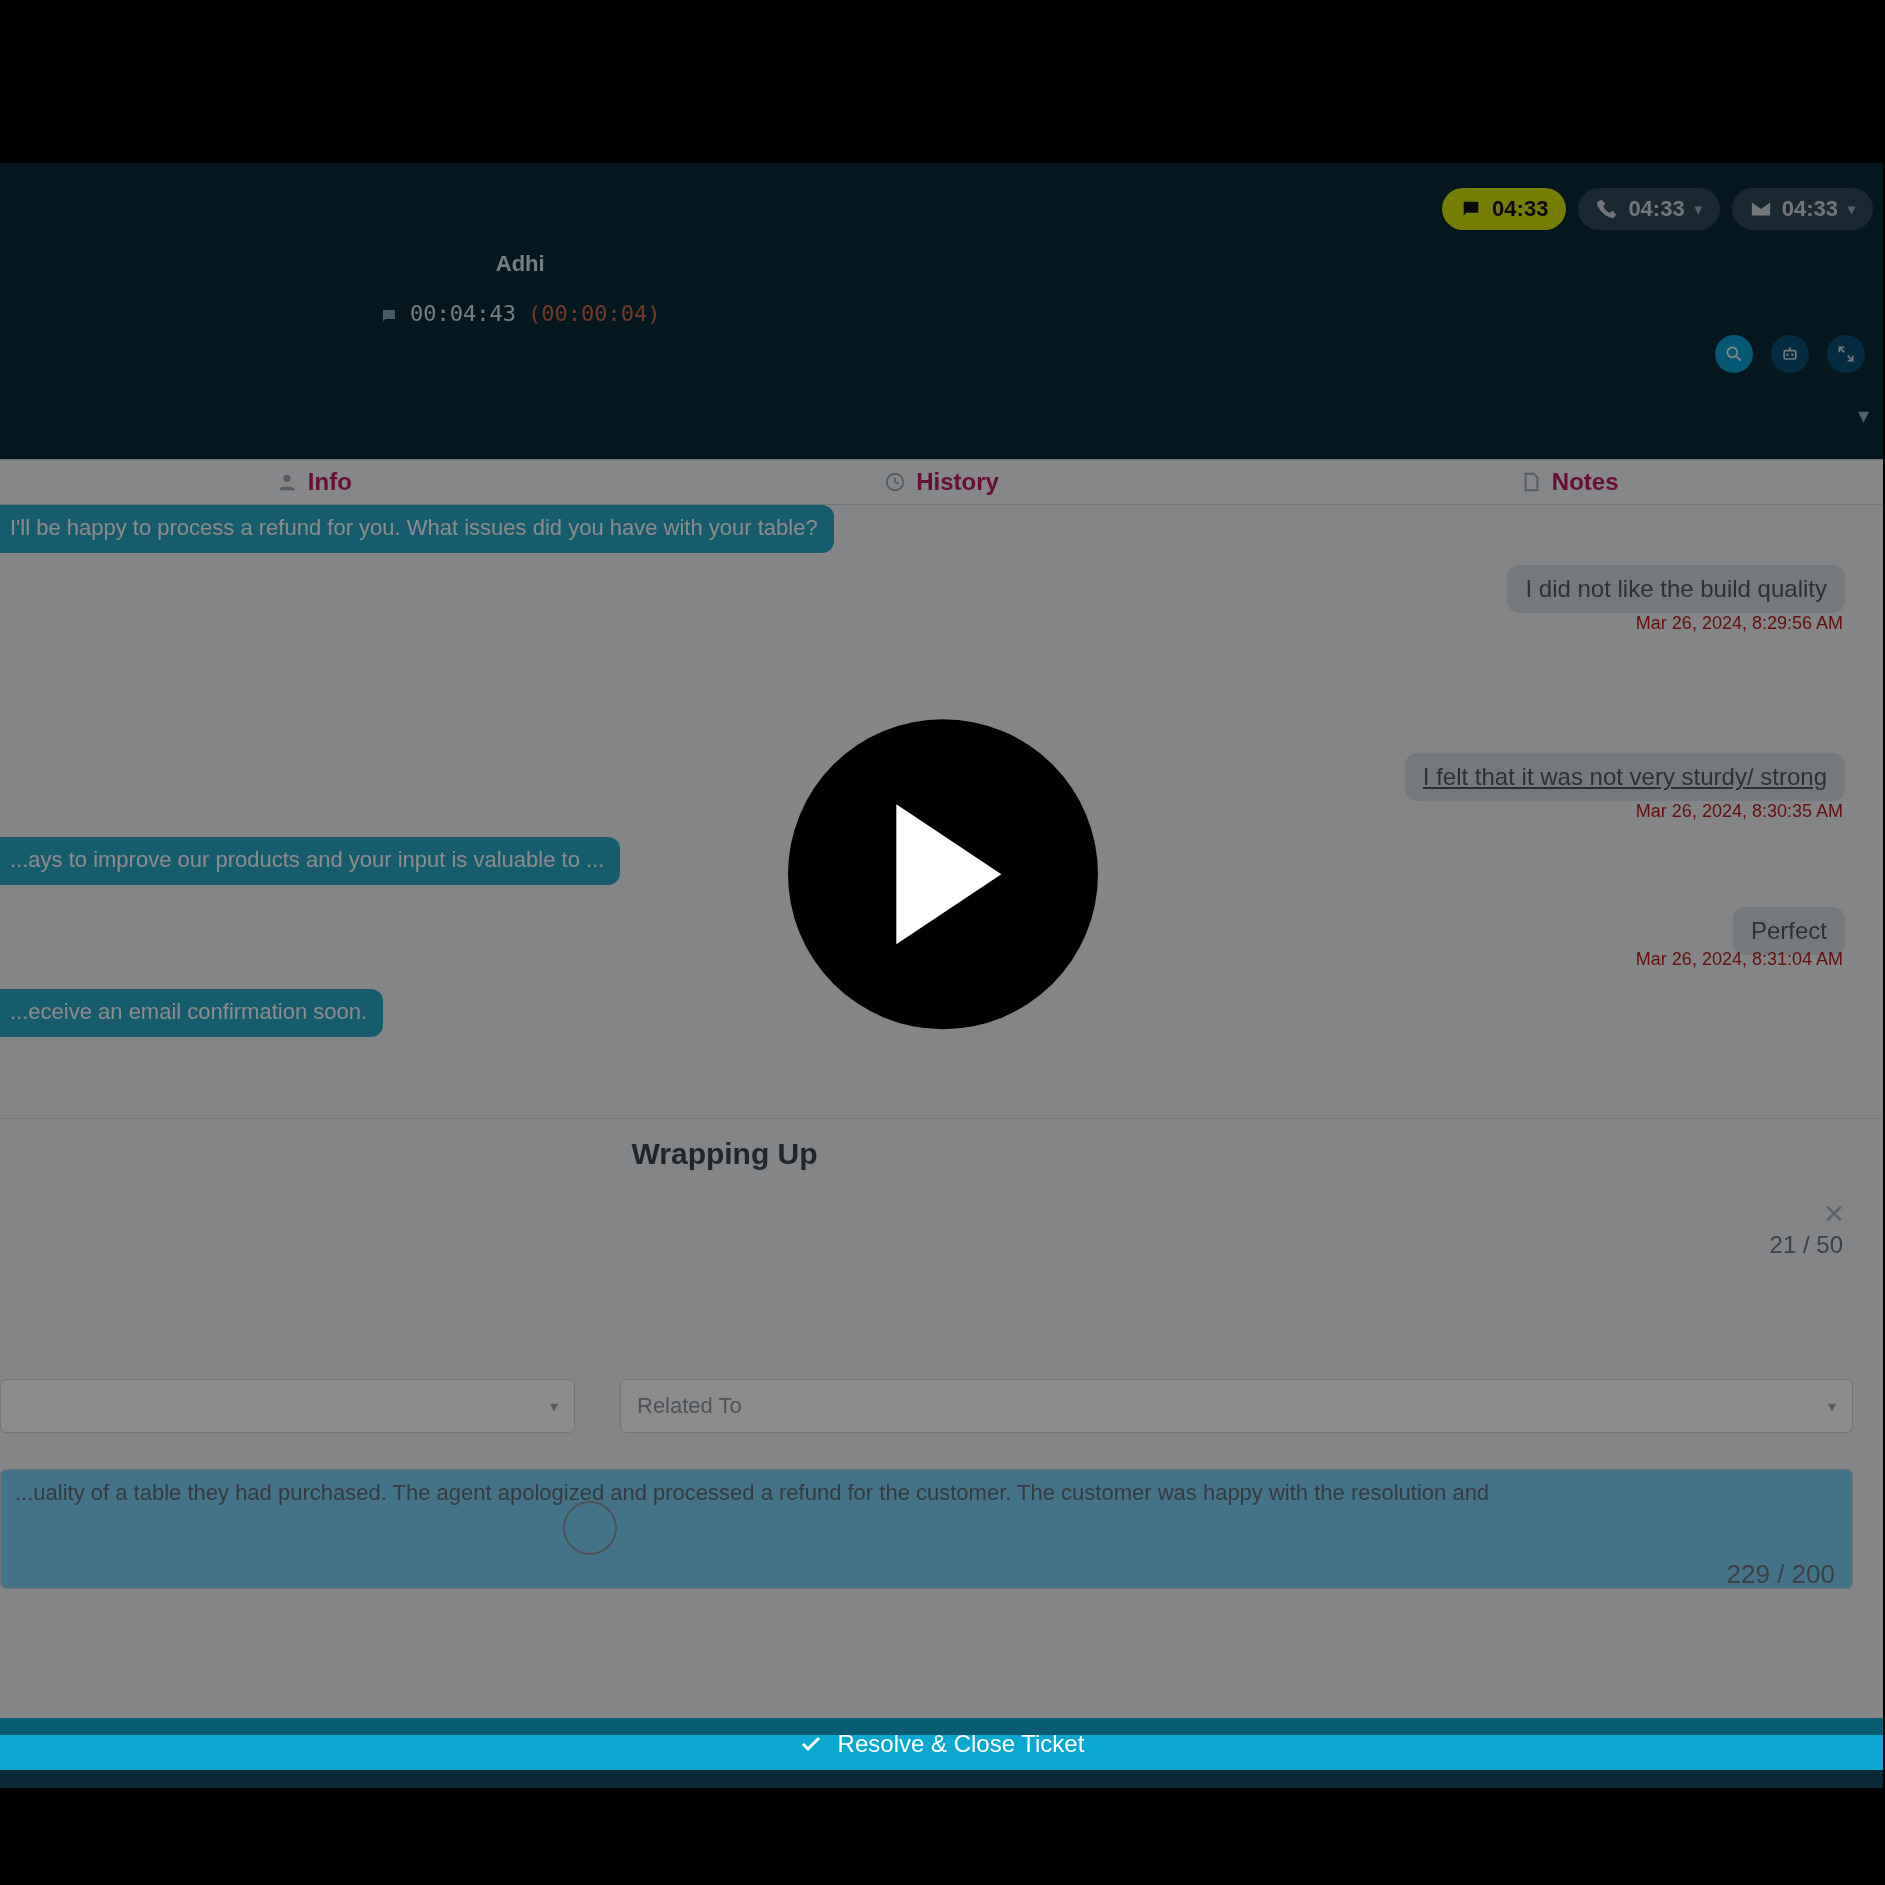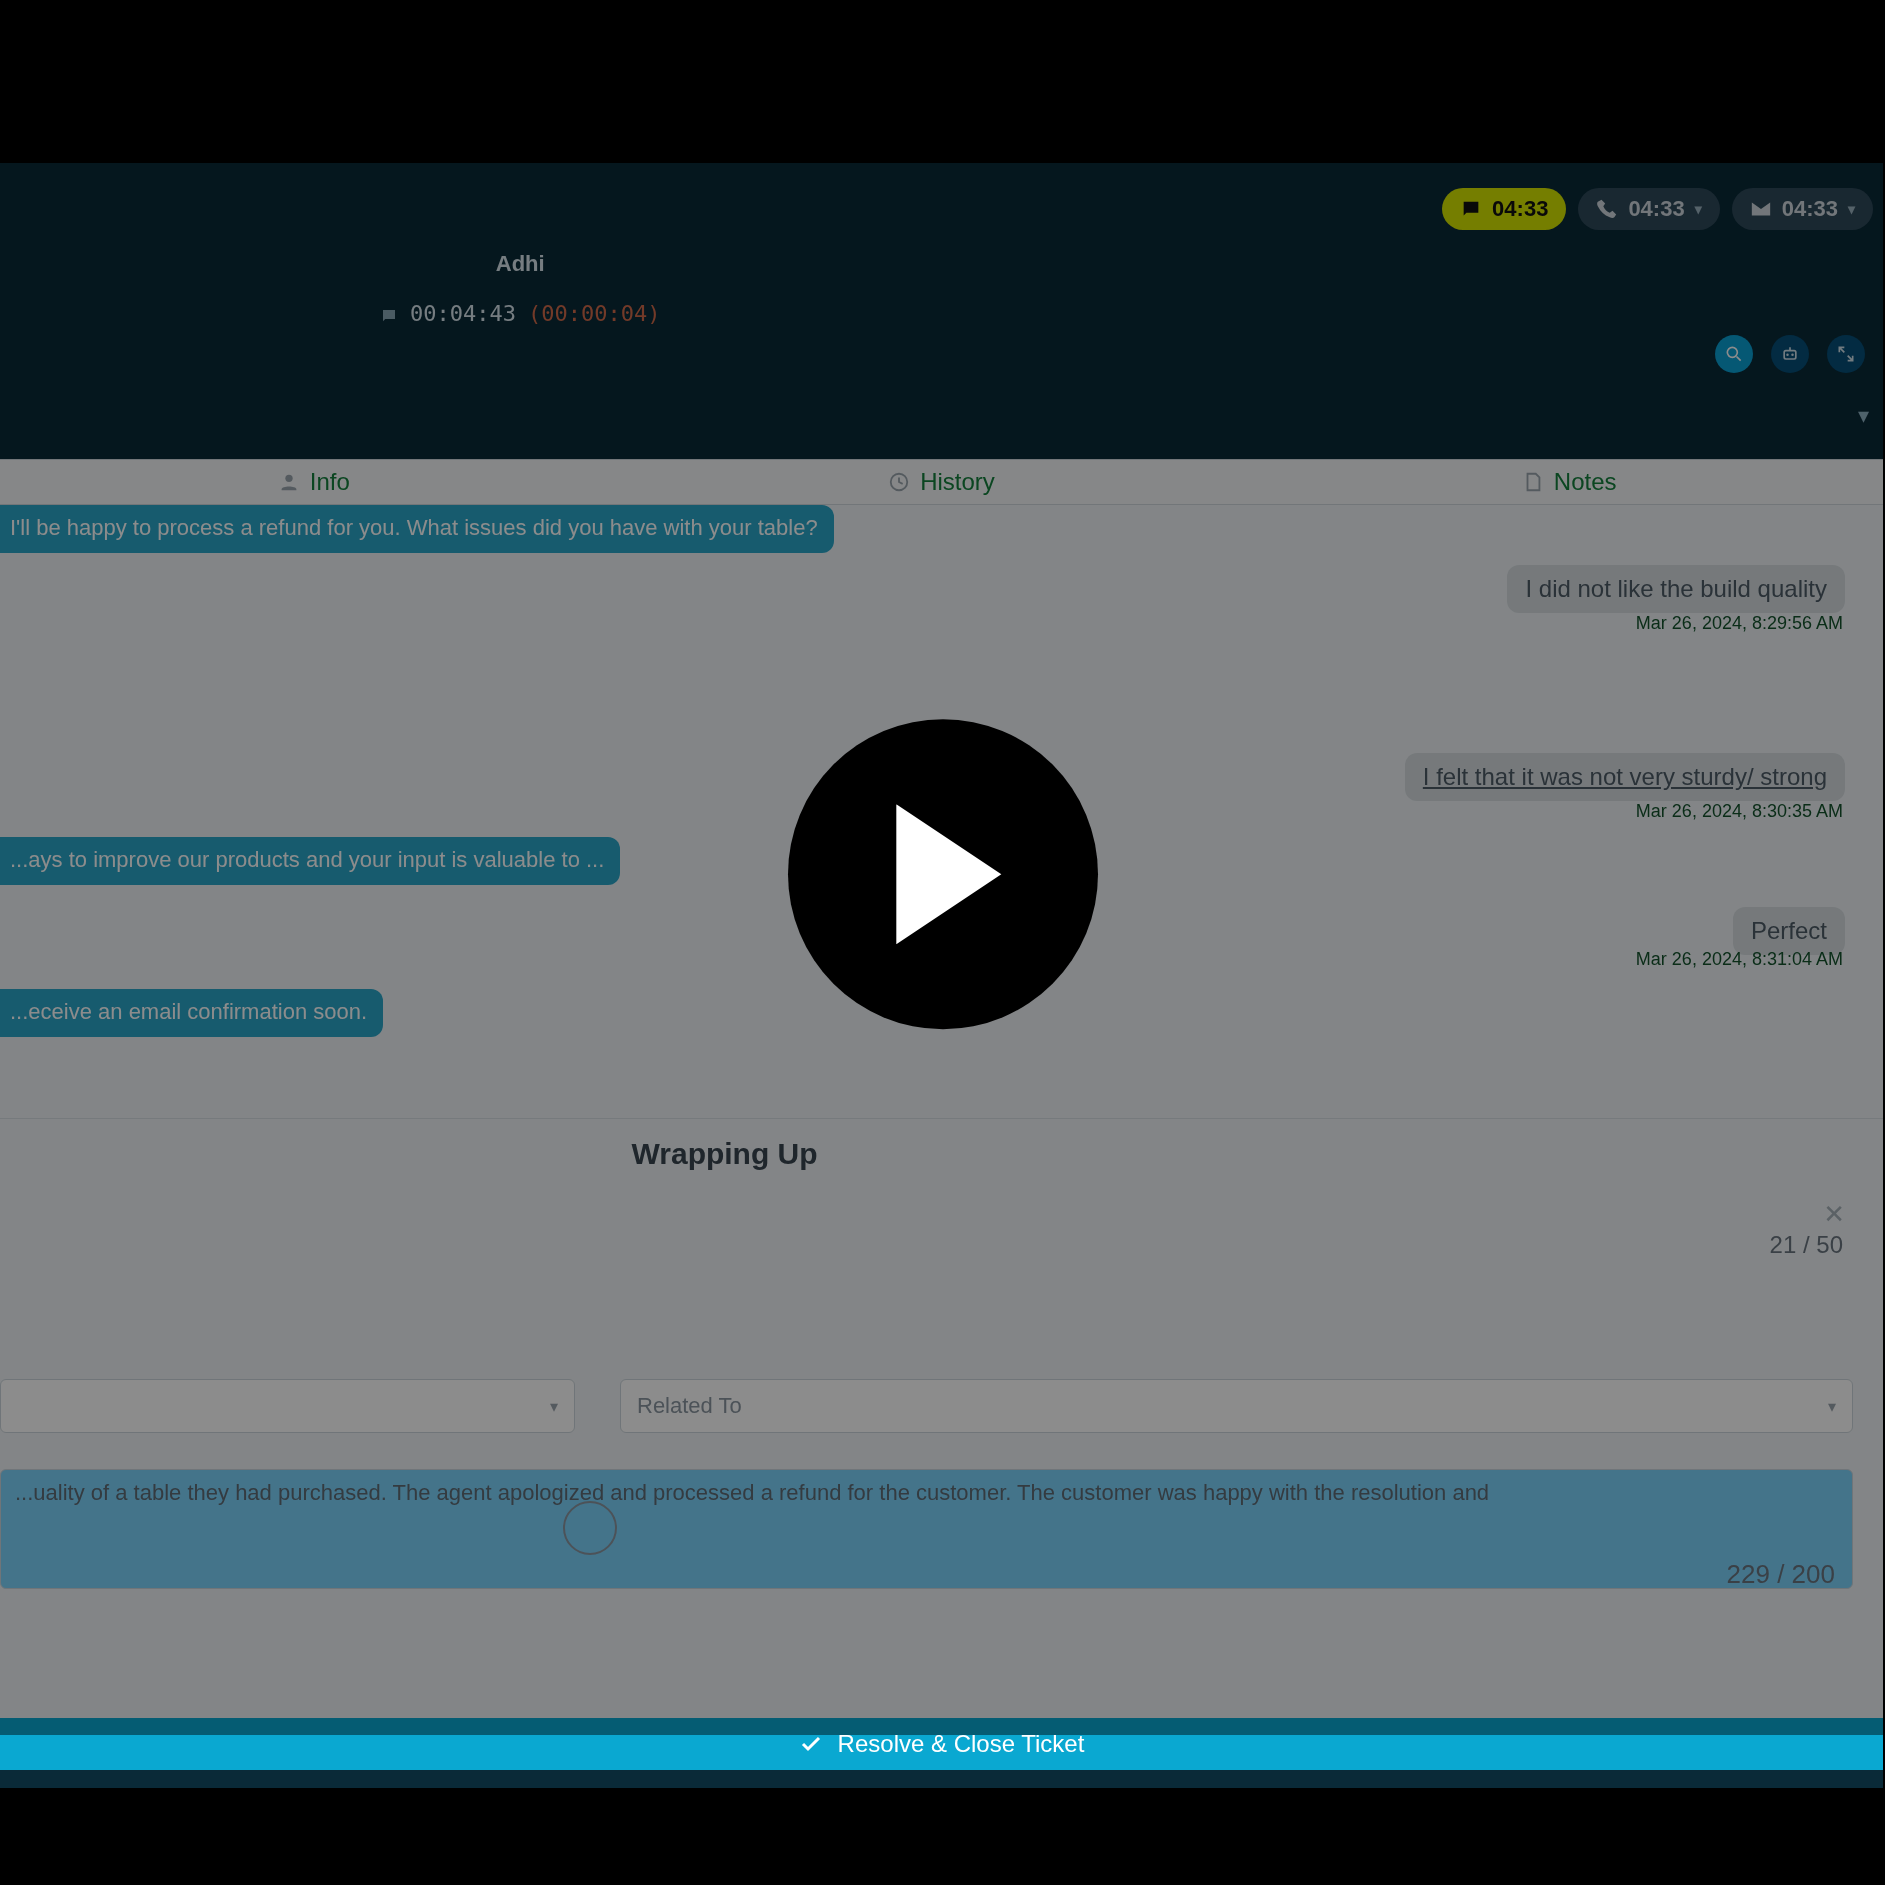--- a/index.html
+++ b/index.html
@@ -106,21 +106,21 @@
     height: 46px;
     background: #f4f6f8;
     display: grid;
     grid-template-columns: 1fr 1fr 1fr;
     z-index: 10;
     border-top: 1px solid #d0d7dc;
     border-bottom: 1px solid #d0d7dc;
   }
   .tab {
     display: flex; align-items: center; justify-content: center; gap: 10px;
-    color: #15803d; font-size: 24px; font-weight: 400;
+    color: #be185d; font-size: 24px; font-weight: 700;
   }
   .tab svg { width: 22px; height: 22px; fill: #9aa5ad; }
 
   
   .chat-area {
     position: absolute;
     left: 0; right: 0;
     top: 342px;
     bottom: 670px;
     background: #eef3f6;
@@ -143,21 +143,21 @@
     right: 38px;
     background: #d7dde1;
     color: #4d5b66;
     font-size: 24px;
     padding: 10px 18px;
     border-radius: 12px;
   }
   .ts {
     position: absolute;
     right: 40px;
-    color: #14532d;
+    color: #b91c1c;
     font-size: 18px;
   }
 
   
   .wrapup {
     position: absolute;
     left: 0; right: 0;
     bottom: 64px;
     top: calc(100% - 670px);
     background: #eef3f6;

